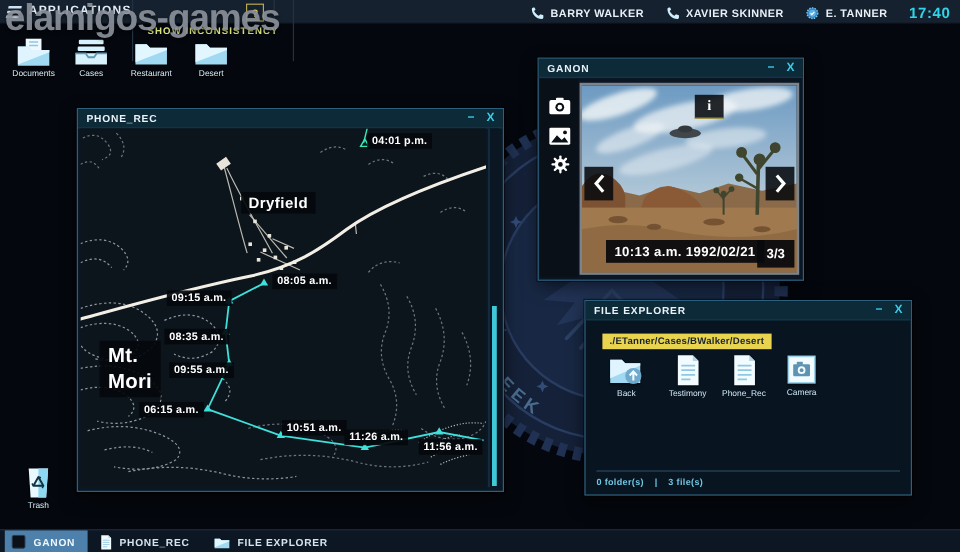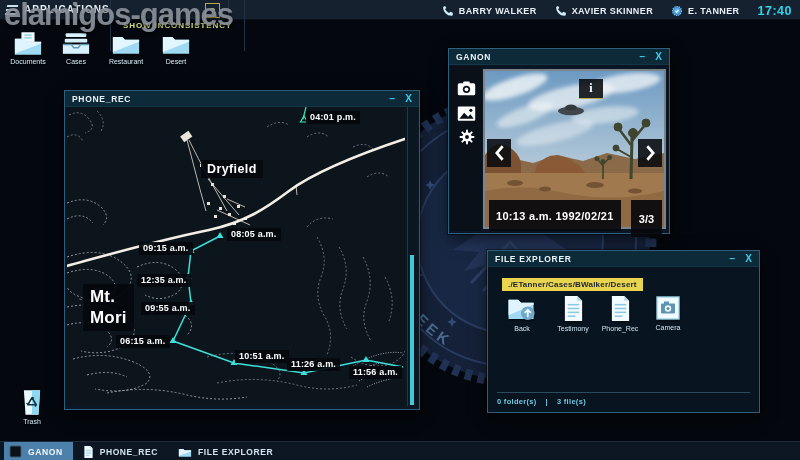--- a/index.html
+++ b/index.html
@@ -60,23 +60,23 @@
   .side-btn svg{width:19px;height:17px;}
   #photo-frame{position:absolute;left:34px;top:20px;width:183px;height:160px;border:2px solid #7b848d;
                box-sizing:border-box;background:#222;}
   #photo-frame svg{display:block;}
   .ph-btn{position:absolute;background:rgba(8,10,14,.88);color:#fff;display:flex;align-items:center;justify-content:center;}
   #info-btn{left:130px;top:30px;width:24px;height:19px;font-size:12px;font-weight:bold;
             font-family:"Liberation Serif",serif;border-bottom:1px solid #b7a94e;}
   #prev-btn{left:38px;top:90px;width:24px;height:28px;}
   #next-btn{left:189px;top:90px;width:24px;height:28px;}
   .ph-btn svg{width:11px;height:18px;}
-  #photo-stamp{position:absolute;left:40px;top:151px;height:31px;padding:0 7px;background:rgba(7,9,13,.93);
+  #photo-stamp{position:absolute;left:56px;top:151px;height:19px;padding:0 7px;background:rgba(7,9,13,.93);
                color:#fff;font-size:11px;font-weight:bold;display:flex;align-items:center;letter-spacing:.3px;}
-  #photo-count{position:absolute;left:182px;top:151px;width:31px;height:37px;background:rgba(7,9,13,.93);
+  #photo-count{position:absolute;left:182px;top:151px;width:31px;height:23px;background:rgba(7,9,13,.93);
                color:#fff;font-size:11px;font-weight:bold;display:flex;align-items:center;justify-content:center;}
   
   #win-explorer{left:487px;top:250px;width:271px;height:161px;background:#081420;}
   #path-bar{position:absolute;left:14px;top:27px;height:13px;background:#e8d44f;color:#18222e;
             font-size:8px;font-weight:bold;display:flex;align-items:center;padding:0 6px;letter-spacing:.2px;}
   .fitem{position:absolute;top:44px;width:50px;text-align:center;}
   .fitem svg{display:block;margin:0 auto;filter:drop-shadow(0 1px 1px rgba(0,0,0,.6));}
   .fitem .lbl{font-size:7px;color:#cfe6f2;margin-top:3px;}
   #exp-divider{position:absolute;left:9px;top:141px;width:253px;border-top:1px solid #2a4a60;}
   #exp-status{position:absolute;left:9px;top:146px;display:flex;gap:9px;color:#6fc8e2;
@@ -376,21 +376,21 @@
       <g>
         <line x1="239" y1="0" x2="236" y2="12" stroke="#35e8b8" stroke-width="1.2"></line>
         <path d="M237 9 l3.5 6 h-7 z" fill="none" stroke="#35e8b8" stroke-width="1.2"></path>
       </g>
     </svg>
     
     <div class="map-label" style="left:239px;top:4px;">04:01 p.m.</div>
     <div class="map-label place" style="left:134px;top:53px;">Dryfield</div>
     <div class="map-label" style="left:160px;top:121px;">08:05 a.m.</div>
     <div class="map-label" style="left:72px;top:135px;">09:15 a.m.</div>
-    <div class="map-label" style="left:70px;top:167px;">12:35 a.m.</div>
+    <div class="map-label" style="left:70px;top:167px;">08:35 a.m.</div>
     <div class="map-label" style="left:74px;top:195px;">09:55 a.m.</div>
     <div class="map-label place2" style="left:16px;top:177px;">Mt.
 Mori</div>
     <div class="map-label" style="left:49px;top:228px;">06:15 a.m.</div>
     <div class="map-label" style="left:168px;top:243px;">10:51 a.m.</div>
     <div class="map-label" style="left:220px;top:251px;">11:26 a.m.</div>
     <div class="map-label" style="left:282px;top:259px;">11:56 a.m.</div>
   </div>
   <div id="map-scroll">
     <div id="map-thumb"></div>

